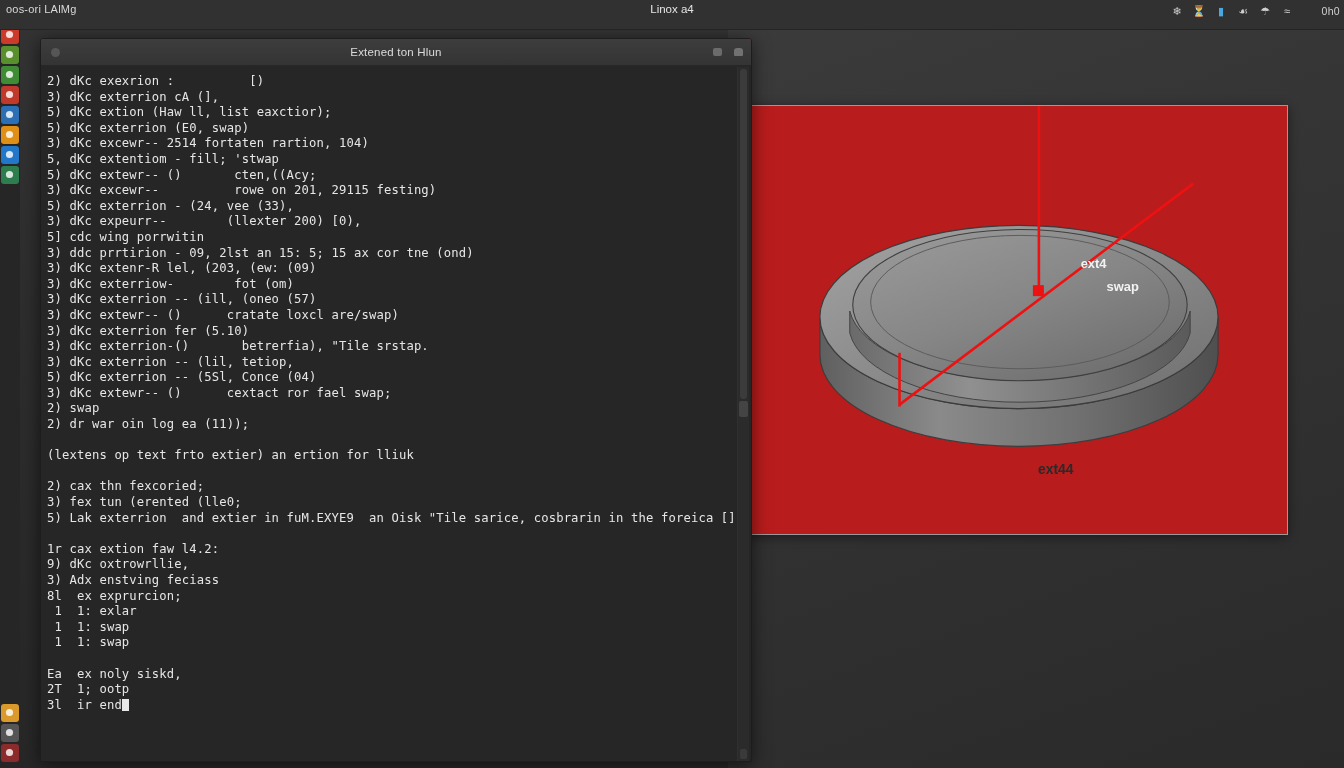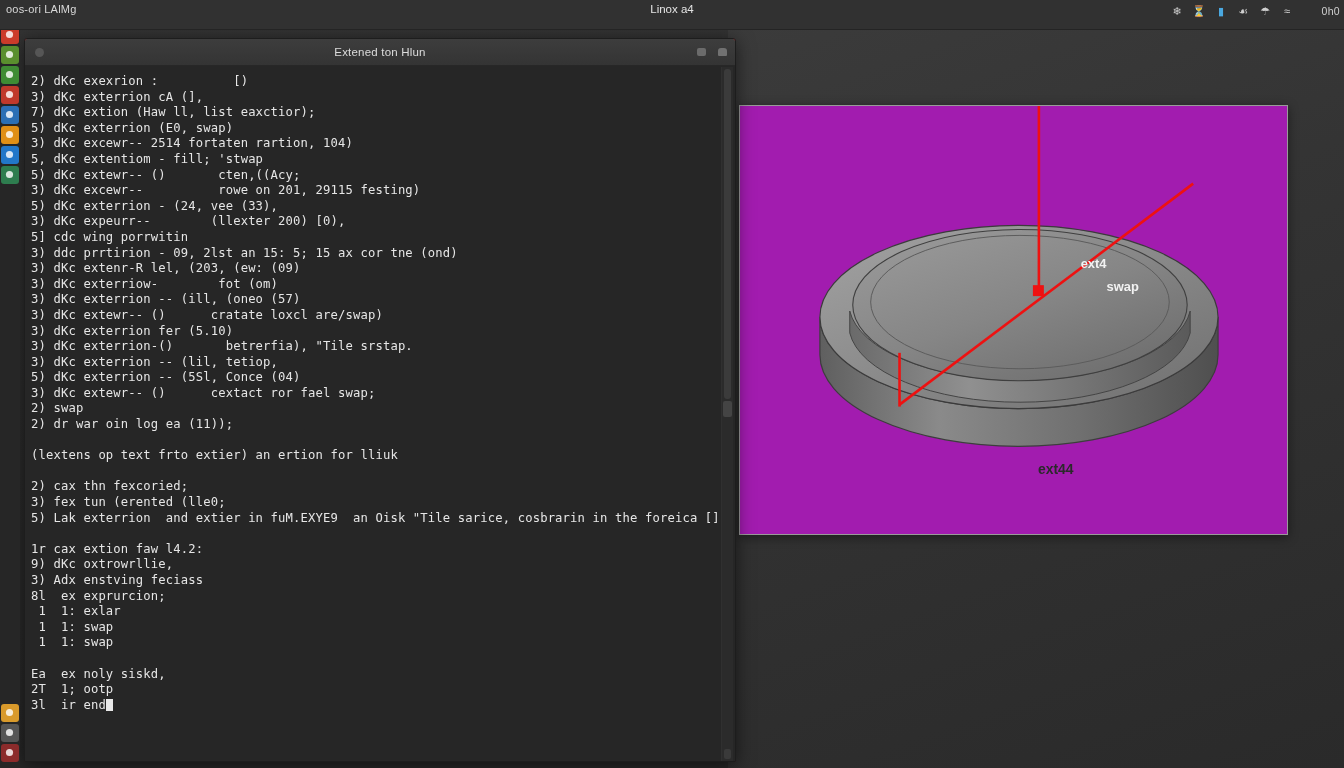--- a/index.html
+++ b/index.html
@@ -121,21 +121,21 @@
     background: rgba(255,255,255,.82);
     border-radius: 50%;
     transform: scale(.65);
     filter: blur(.6px);
   }
   .dock-spacer { flex: 1 1 auto; }
 
   
   .term-win {
     position: absolute;
-    left: 24px; top: 38px;
+    left: 40px; top: 38px;
     width: 712px; height: 724px;
     background: #b91c1c;
     border: 1px solid #1d1d1d;
     border-radius: 3px 3px 0 0;
     box-shadow: 0 3px 18px rgba(0,0,0,.55);
     box-sizing: border-box;
     z-index: 40;
     overflow: hidden;
   }
   .term-titlebar {
@@ -230,21 +230,21 @@
     width: 7px; height: 10px;
     background: #3a3a3a;
     border-radius: 2px;
   }
 
   
   .diagram-panel {
     position: absolute;
     left: 739px; top: 105px;
     width: 549px; height: 430px;
-    background: #a21caf;
+    background: #b91c1c;
     border: 1px solid #9a9a9a;
     box-shadow: 0 2px 10px rgba(0,0,0,.45);
     box-sizing: border-box;
     z-index: 30;
     overflow: hidden;
   }
   .diagram-svg { display: block; width: 100%; height: 100%; }
   .lbl {
     font-family: "Liberation Sans", sans-serif;
     font-weight: bold;
@@ -294,21 +294,21 @@
       <div class="tb-dot-left"></div>
       <div class="tb-title">Extened ton Hlun</div>
       <div class="tb-btns">
         <div class="tb-btn"></div>
         <div class="tb-btn b2"></div>
       </div>
     </div>
     <div class="term-body" id="term-body">
         <div class="term-line">2) dKc exexrion :          [)</div>
         <div class="term-line">3) dKc exterrion cA (],</div>
-        <div class="term-line">7) dKc extion (Haw ll, list eaxctior);</div>
+        <div class="term-line">5) dKc extion (Haw ll, list eaxctior);</div>
         <div class="term-line">5) dKc exterrion (E0, swap)</div>
         <div class="term-line">3) dKc excewr-- 2514 fortaten rartion, 104)</div>
         <div class="term-line">5, dKc extentiom - fill; 'stwap</div>
         <div class="term-line">5) dKc extewr-- ()       cten,((Acy;</div>
         <div class="term-line">3) dKc excewr--          rowe on 201, 29115 festing)</div>
         <div class="term-line">5) dKc exterrion - (24, vee (33),</div>
         <div class="term-line">3) dKc expeurr--        (llexter 200) [0),</div>
         <div class="term-line">5] cdc wing porrwitin</div>
         <div class="term-line">3) ddc prrtirion - 09, 2lst an 15: 5; 15 ax cor tne (ond)</div>
         <div class="term-line">3) dKc extenr-R lel, (203, (ew: (09)</div>

